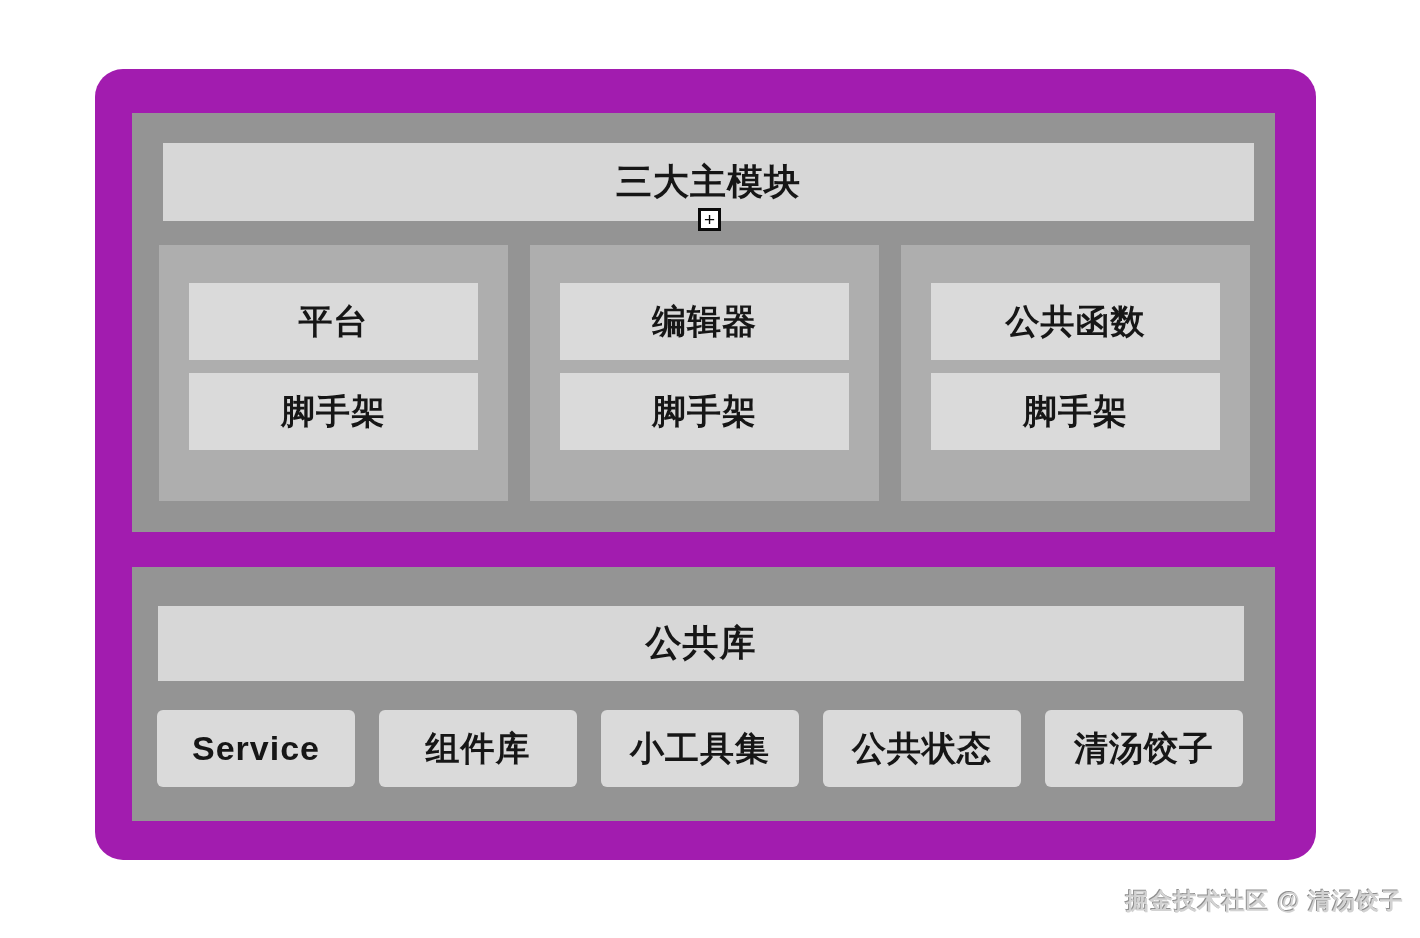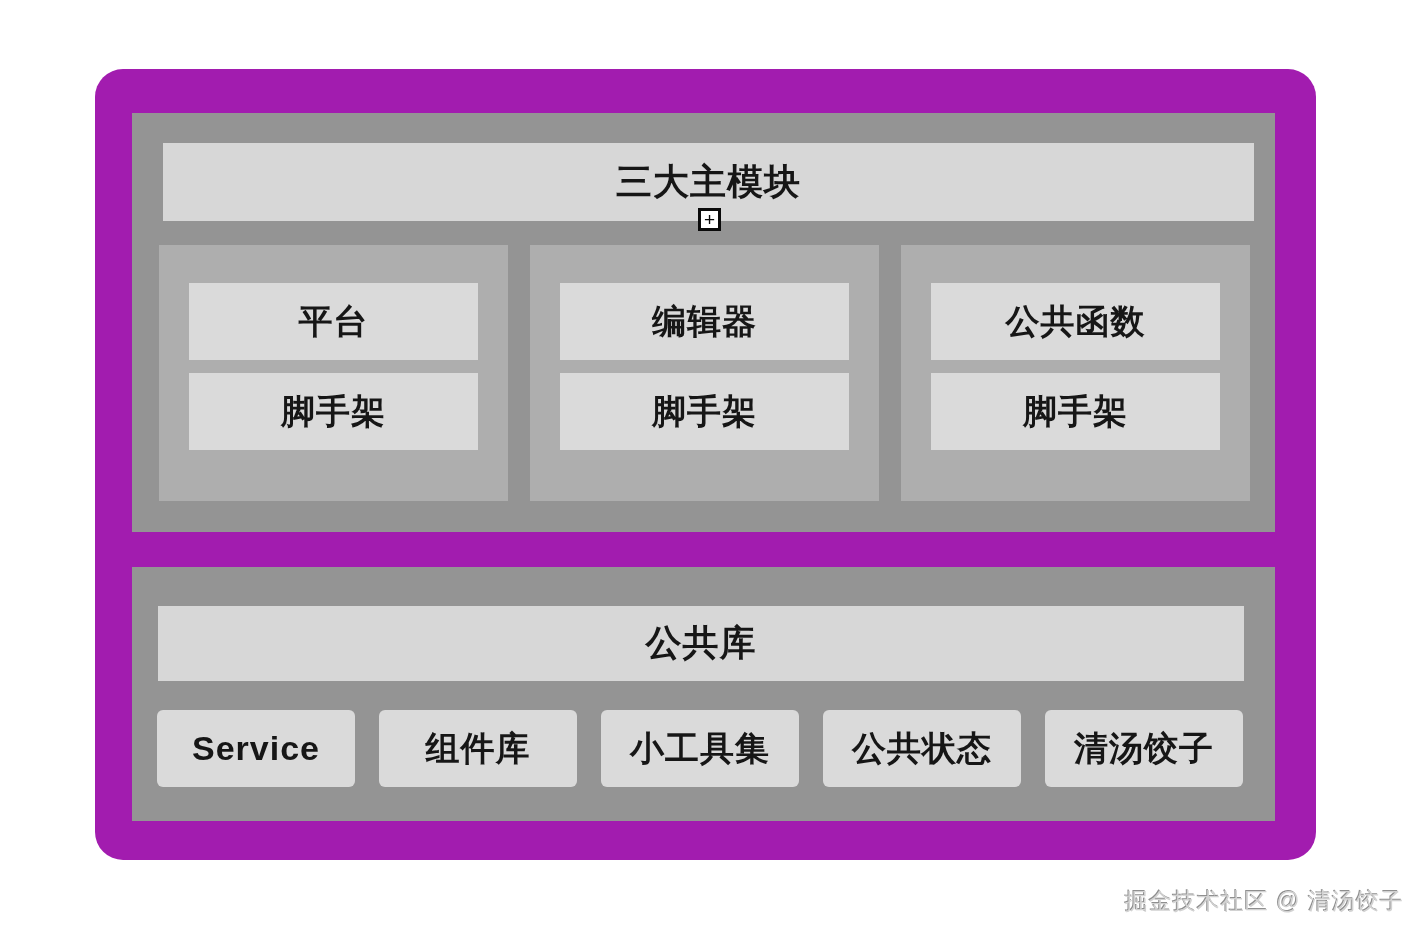--- a/index.html
+++ b/index.html
@@ -133,21 +133,21 @@
     flex: 1 1 0;
     height: 77px;
     border-radius: 6px;
   }
   
   .watermark {
     position: absolute;
     right: 16px;
     top: 886px;
     font-size: 23px;
-    font-weight: 400;
+    font-weight: 700;
     letter-spacing: 1px;
     color: #d2d2d2;
     text-shadow: -1px -1px 0 #8f8f8f, 1px 1px 0 #ffffff;
     white-space: nowrap;
   }
 </style>
 </head>
 <body>
 
 <div class="page">

